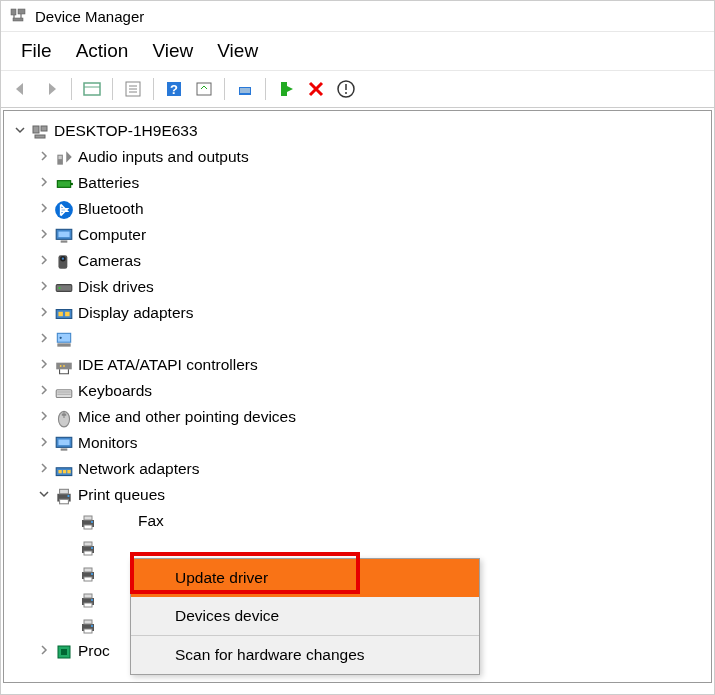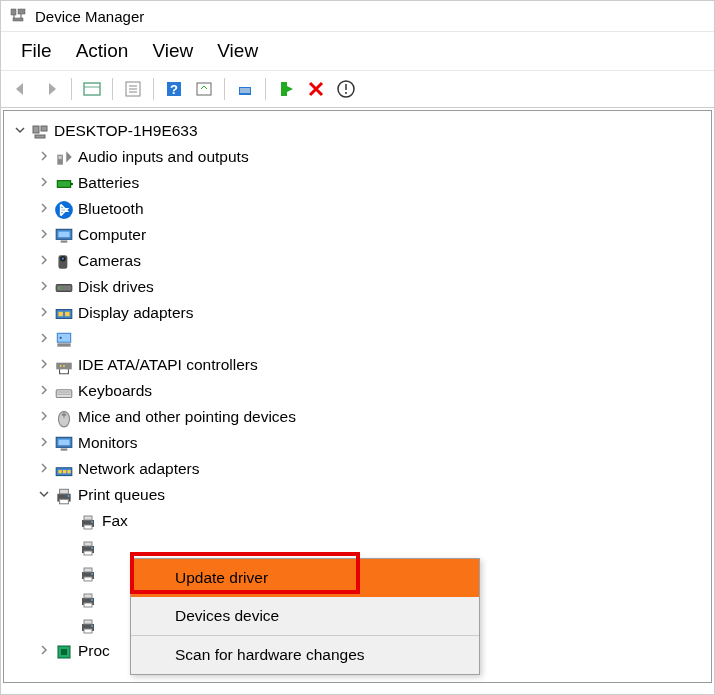--- a/index.html
+++ b/index.html
@@ -89,21 +89,21 @@
     .tree-icon {
       width: 20px;
       height: 20px;
       display: flex;
       align-items: center;
       justify-content: center;
       margin: 0 4px 0 2px;
     }
     .level-0 { padding-left: 4px; }
     .level-1 { padding-left: 28px; }
-    .level-2 { padding-left: 68px; }
+    .level-2 { padding-left: 68px; gap: 36px; }
     .context-menu {
       position: absolute;
       left: 130px;
       top: 558px;
       width: 350px;
       background: #f0f0f0;
       border: 1px solid #a0a0a0;
       box-shadow: 2px 2px 6px rgba(0,0,0,0.2);
       z-index: 10;
     }

